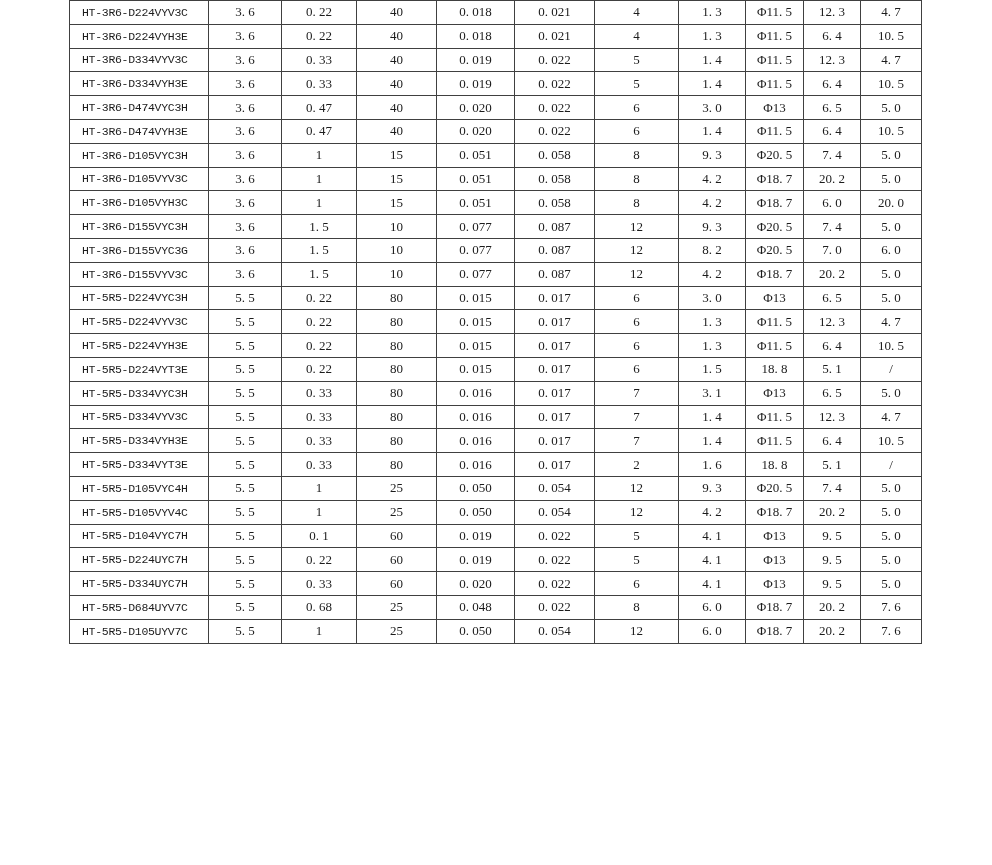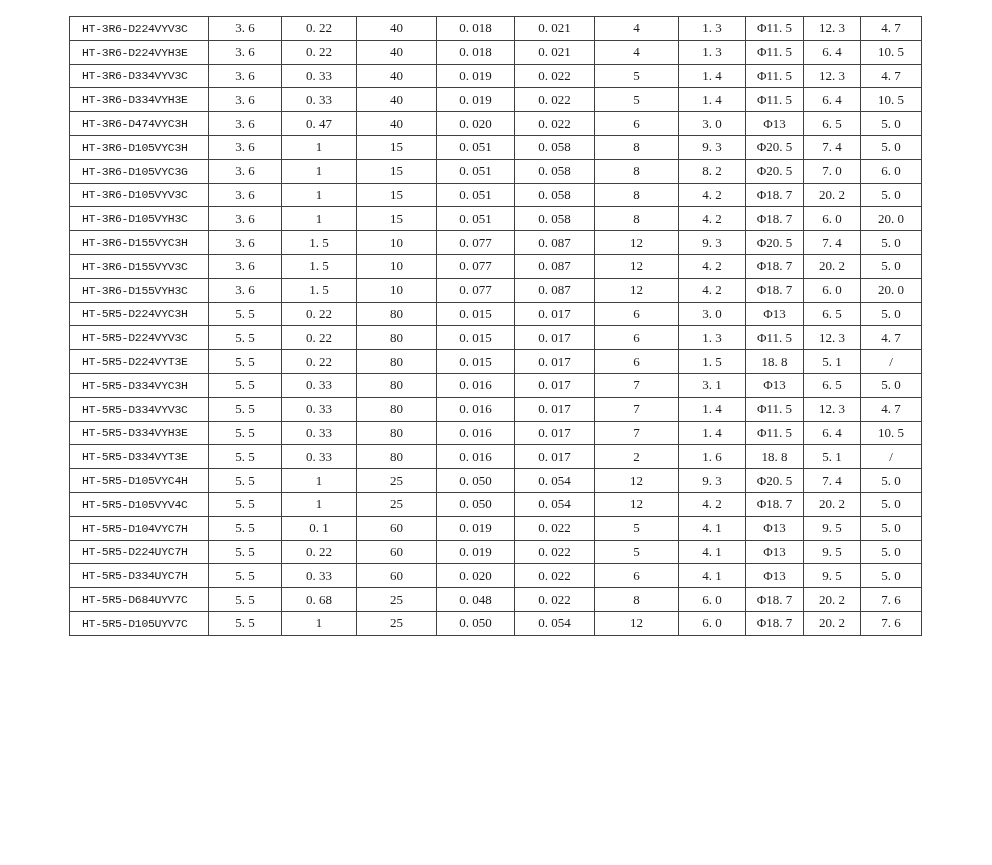--- a/index.html
+++ b/index.html
@@ -10,21 +10,21 @@
   .page {
     position: relative;
     width: 992px;
     height: 865px;
     background: #ffffff;
     overflow: hidden;
   }
   table.spec {
     position: absolute;
     left: 69px;
-    top: 16px;
+    top: 0px;
     border-collapse: collapse;
     table-layout: fixed;
   }
   table.spec td {
     border: 1px solid #404040;
     height: 22.8px;
     padding: 0;
     text-align: center;
     vertical-align: middle;
     font-family: "Liberation Serif", serif;
@@ -119,46 +119,46 @@
           <td>40</td>
           <td>0. 020</td>
           <td>0. 022</td>
           <td>6</td>
           <td>3. 0</td>
           <td>Φ13</td>
           <td>6. 5</td>
           <td>5. 0</td>
         </tr>
         <tr>
+          <td class="model">HT-3R6-D474VYH3E</td>
+          <td>3. 6</td>
+          <td>0. 47</td>
+          <td>40</td>
+          <td>0. 020</td>
+          <td>0. 022</td>
+          <td>6</td>
+          <td>1. 4</td>
+          <td>Φ11. 5</td>
+          <td>6. 4</td>
+          <td>10. 5</td>
+        </tr>
+        <tr>
           <td class="model">HT-3R6-D105VYC3H</td>
           <td>3. 6</td>
           <td>1</td>
           <td>15</td>
           <td>0. 051</td>
           <td>0. 058</td>
           <td>8</td>
           <td>9. 3</td>
           <td>Φ20. 5</td>
           <td>7. 4</td>
           <td>5. 0</td>
         </tr>
         <tr>
-          <td class="model">HT-3R6-D105VYC3G</td>
-          <td>3. 6</td>
-          <td>1</td>
-          <td>15</td>
-          <td>0. 051</td>
-          <td>0. 058</td>
-          <td>8</td>
-          <td>8. 2</td>
-          <td>Φ20. 5</td>
-          <td>7. 0</td>
-          <td>6. 0</td>
-        </tr>
-        <tr>
           <td class="model">HT-3R6-D105VYV3C</td>
           <td>3. 6</td>
           <td>1</td>
           <td>15</td>
           <td>0. 051</td>
           <td>0. 058</td>
           <td>8</td>
           <td>4. 2</td>
           <td>Φ18. 7</td>
           <td>20. 2</td>
@@ -184,44 +184,44 @@
           <td>10</td>
           <td>0. 077</td>
           <td>0. 087</td>
           <td>12</td>
           <td>9. 3</td>
           <td>Φ20. 5</td>
           <td>7. 4</td>
           <td>5. 0</td>
         </tr>
         <tr>
-          <td class="model">HT-3R6-D155VYV3C</td>
+          <td class="model">HT-3R6-D155VYC3G</td>
           <td>3. 6</td>
           <td>1. 5</td>
           <td>10</td>
           <td>0. 077</td>
           <td>0. 087</td>
           <td>12</td>
-          <td>4. 2</td>
-          <td>Φ18. 7</td>
-          <td>20. 2</td>
-          <td>5. 0</td>
-        </tr>
-        <tr>
-          <td class="model">HT-3R6-D155VYH3C</td>
+          <td>8. 2</td>
+          <td>Φ20. 5</td>
+          <td>7. 0</td>
+          <td>6. 0</td>
+        </tr>
+        <tr>
+          <td class="model">HT-3R6-D155VYV3C</td>
           <td>3. 6</td>
           <td>1. 5</td>
           <td>10</td>
           <td>0. 077</td>
           <td>0. 087</td>
           <td>12</td>
           <td>4. 2</td>
           <td>Φ18. 7</td>
-          <td>6. 0</td>
-          <td>20. 0</td>
+          <td>20. 2</td>
+          <td>5. 0</td>
         </tr>
         <tr>
           <td class="model">HT-5R5-D224VYC3H</td>
           <td>5. 5</td>
           <td>0. 22</td>
           <td>80</td>
           <td>0. 015</td>
           <td>0. 017</td>
           <td>6</td>
           <td>3. 0</td>
@@ -234,20 +234,33 @@
           <td>5. 5</td>
           <td>0. 22</td>
           <td>80</td>
           <td>0. 015</td>
           <td>0. 017</td>
           <td>6</td>
           <td>1. 3</td>
           <td>Φ11. 5</td>
           <td>12. 3</td>
           <td>4. 7</td>
+        </tr>
+        <tr>
+          <td class="model">HT-5R5-D224VYH3E</td>
+          <td>5. 5</td>
+          <td>0. 22</td>
+          <td>80</td>
+          <td>0. 015</td>
+          <td>0. 017</td>
+          <td>6</td>
+          <td>1. 3</td>
+          <td>Φ11. 5</td>
+          <td>6. 4</td>
+          <td>10. 5</td>
         </tr>
         <tr>
           <td class="model">HT-5R5-D224VYT3E</td>
           <td>5. 5</td>
           <td>0. 22</td>
           <td>80</td>
           <td>0. 015</td>
           <td>0. 017</td>
           <td>6</td>
           <td>1. 5</td>

